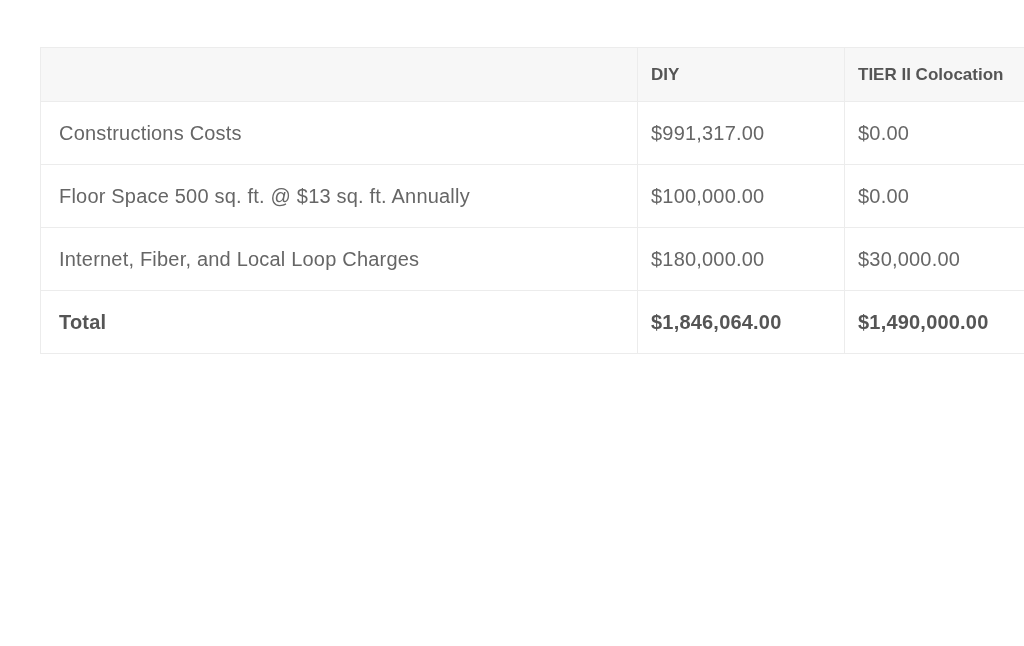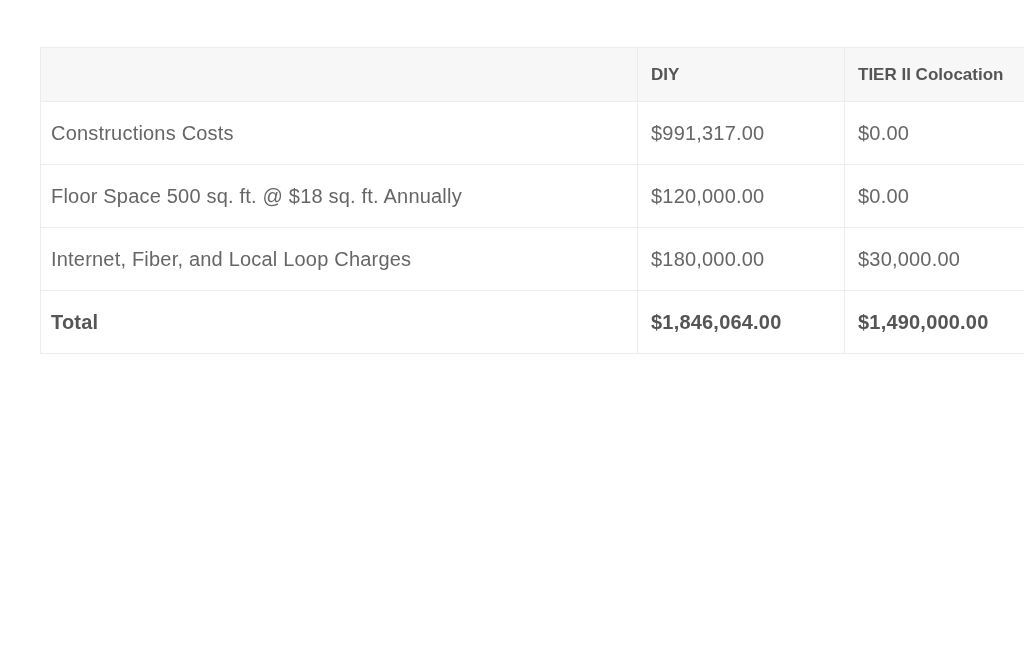--- a/index.html
+++ b/index.html
@@ -39,21 +39,21 @@
     height: 63px;
     vertical-align: middle;
     font-size: 20px;
     font-weight: normal;
     color: #666666;
     background: #ffffff;
     border: 1px solid #ececec;
     padding-left: 13px;
     letter-spacing: 0.2px;
   }
-  tbody td:first-child { padding-left: 10px; }
+  tbody td:first-child { padding-left: 18px; }
   tbody tr.total td {
     font-weight: bold;
     color: #555555;
     font-size: 20px;
   }
 </style>
 </head>
 <body>
 
 <div class="table-wrap">
@@ -70,22 +70,22 @@
         <th>TIER II Colocation</th>
       </tr>
     </thead>
     <tbody>
         <tr>
           <td>Constructions Costs</td>
           <td>$991,317.00</td>
           <td>$0.00</td>
         </tr>
         <tr>
-          <td>Floor Space 500 sq. ft. @ $18 sq. ft. Annually</td>
-          <td>$120,000.00</td>
+          <td>Floor Space 500 sq. ft. @ $13 sq. ft. Annually</td>
+          <td>$100,000.00</td>
           <td>$0.00</td>
         </tr>
         <tr>
           <td>Internet, Fiber, and Local Loop Charges</td>
           <td>$180,000.00</td>
           <td>$30,000.00</td>
         </tr>
         <tr class="total">
           <td>Total</td>
           <td>$1,846,064.00</td>

